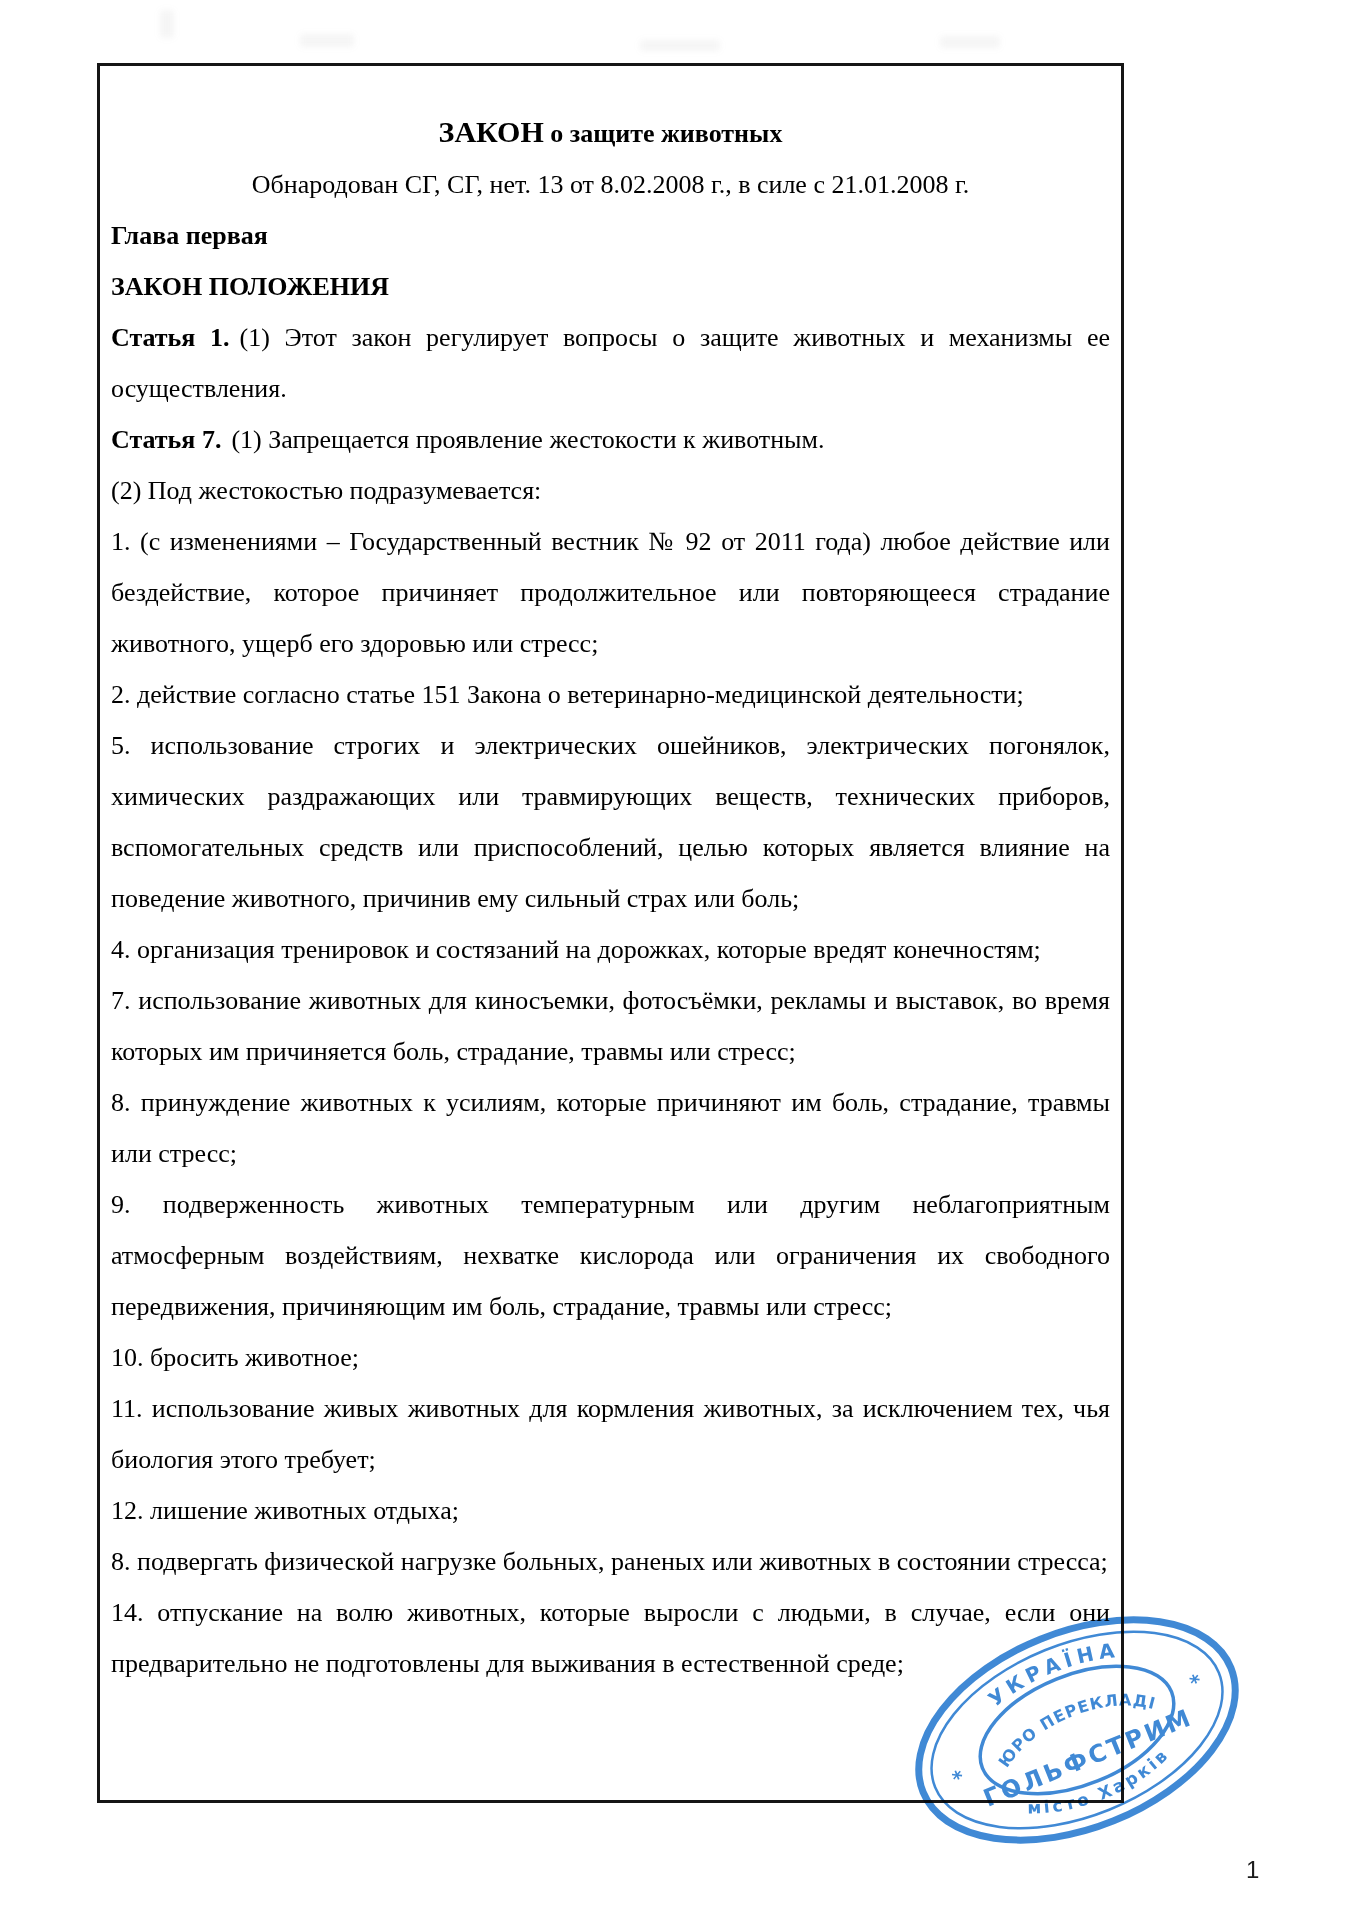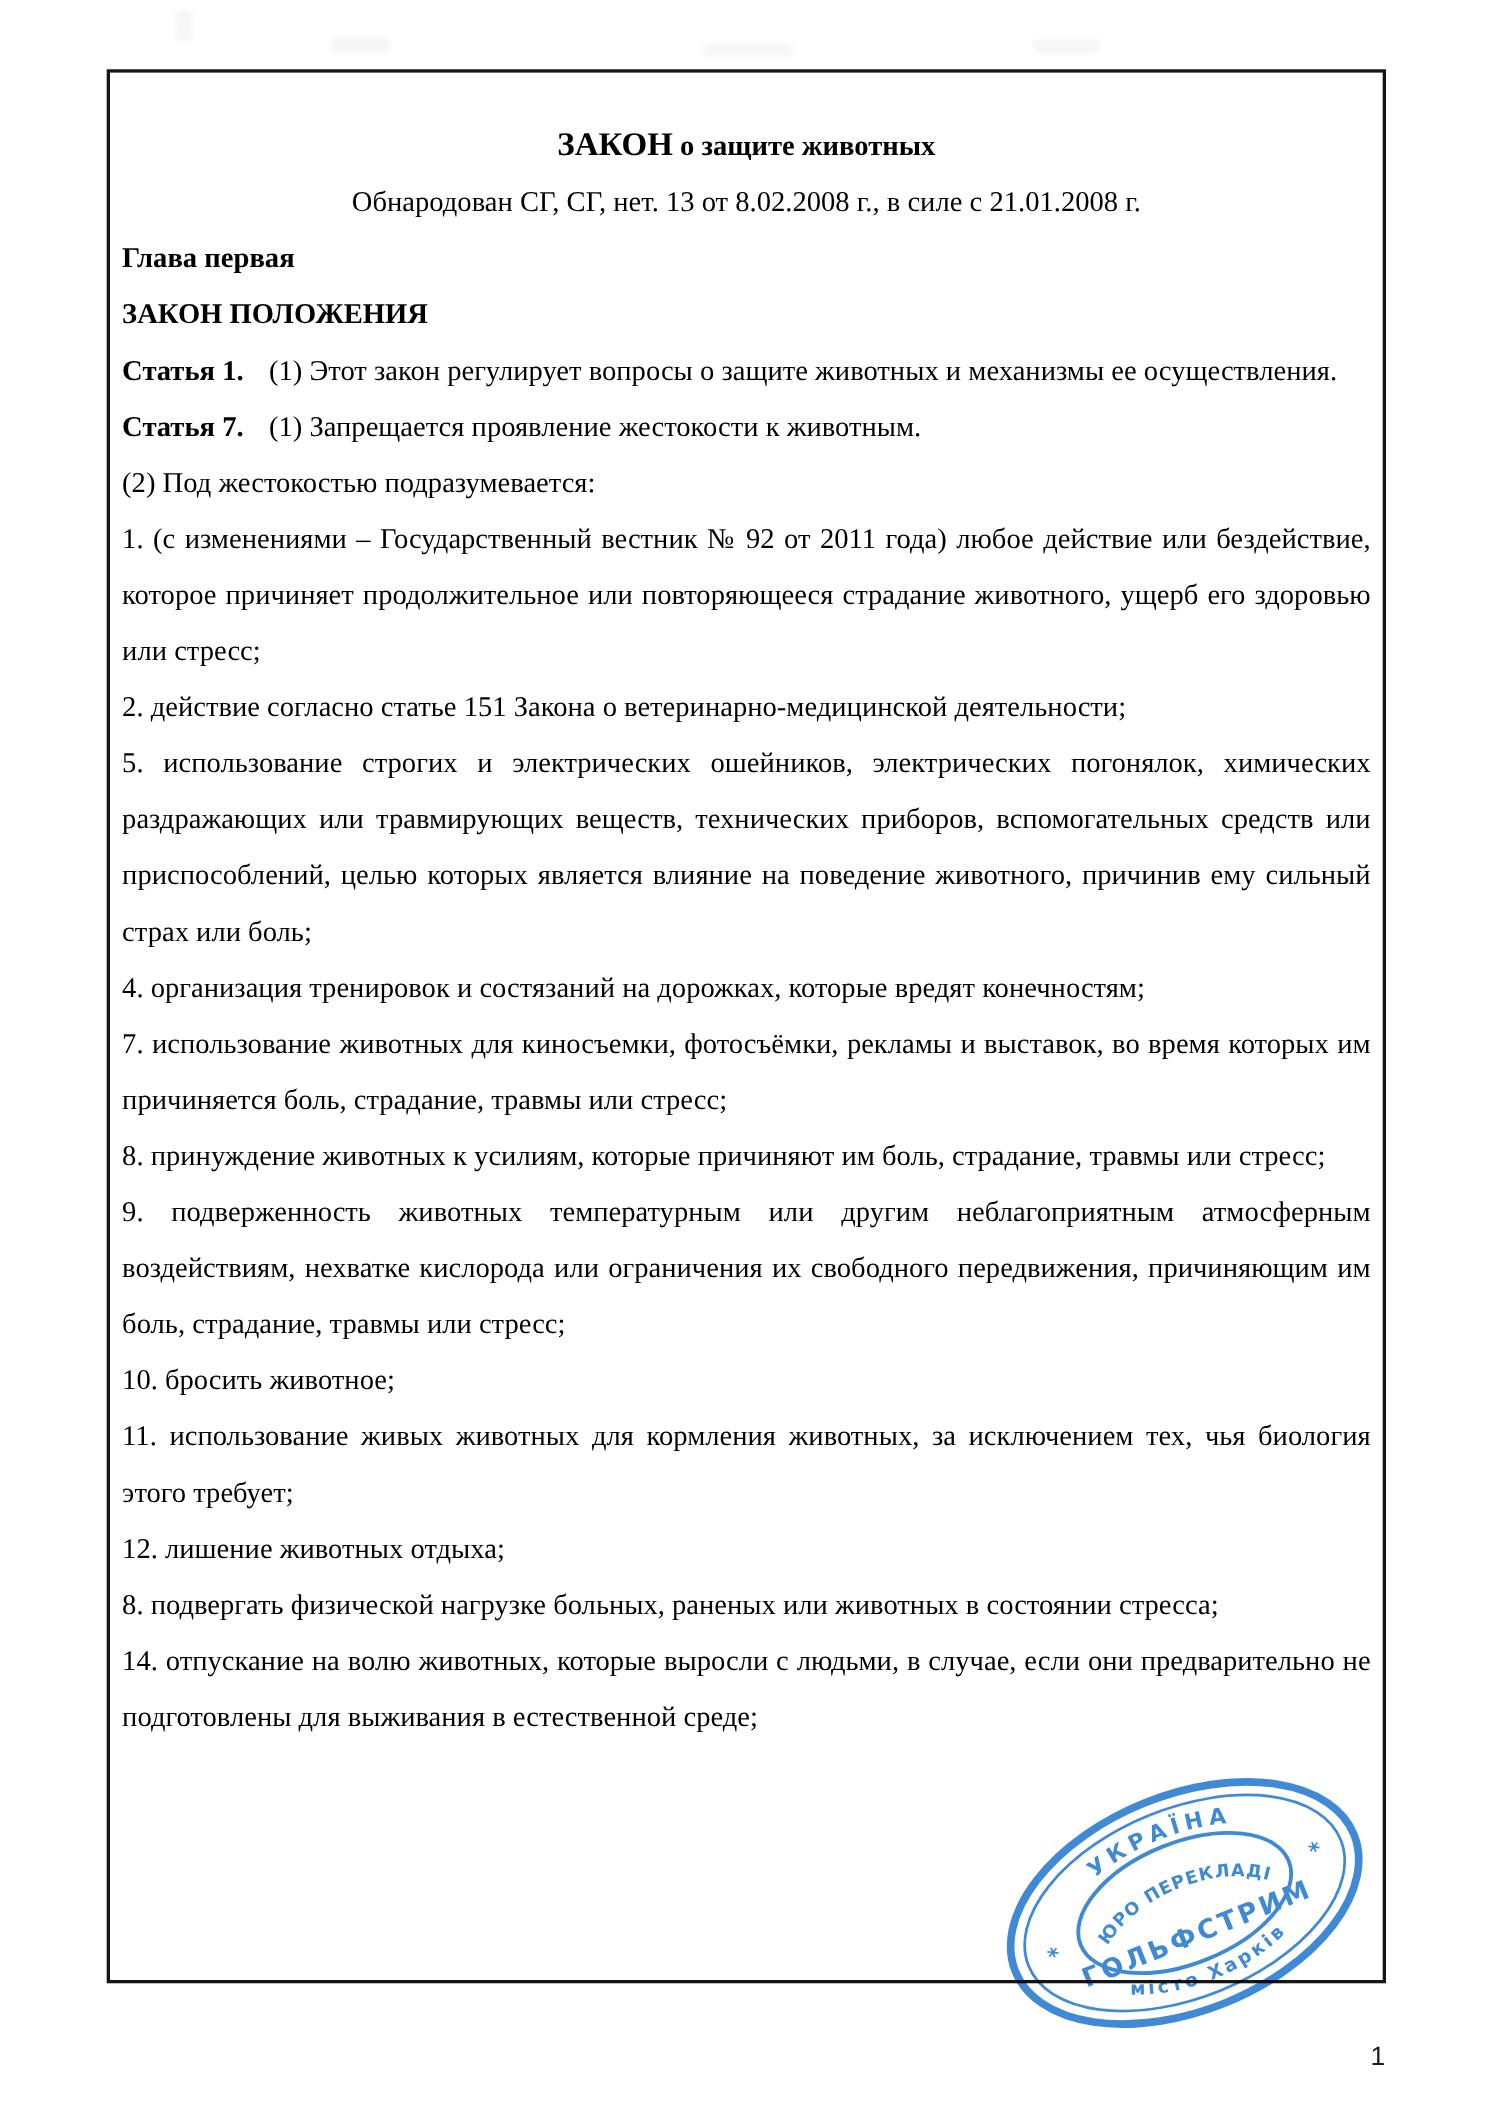--- a/index.html
+++ b/index.html
@@ -13,38 +13,38 @@
   }
   .scan-smudge {
     position: absolute;
     background: rgba(110,110,110,0.07);
     filter: blur(3px);
     border-radius: 4px;
   }
   .frame {
     position: absolute;
     left: 97px; top: 63px;
-    width: 1163px; height: 1740px;
+    width: 1027px; height: 1740px;
     border: 3px solid #151515;
     box-sizing: border-box;
     padding: 40px 11px 11px 11px;
     overflow: hidden;
     background: transparent;
     font-family: Liberation Serif, serif;
   }
   .frame p {
     margin: 0;
     font-size: 26px;
     line-height: 51px;
   }
   .center { text-align: center; }
   .j { text-align: justify; text-align-last: left; }
   .b { font-weight: bold; }
   .law-word { font-weight: bold; font-size: 30px; }
-  .lead { font-weight: bold; margin-right: 23px; }
+  .lead { font-weight: bold; margin-right: 10px; }
   .lead:empty { display: none; margin: 0; }
   .page-number {
     position: absolute;
     left: 1246px; top: 1856px;
     font-family: "Liberation Sans", "DejaVu Sans", sans-serif;
     font-size: 24px;
     color: #1c1c1c;
   }
   .stamp {
     position: absolute;

